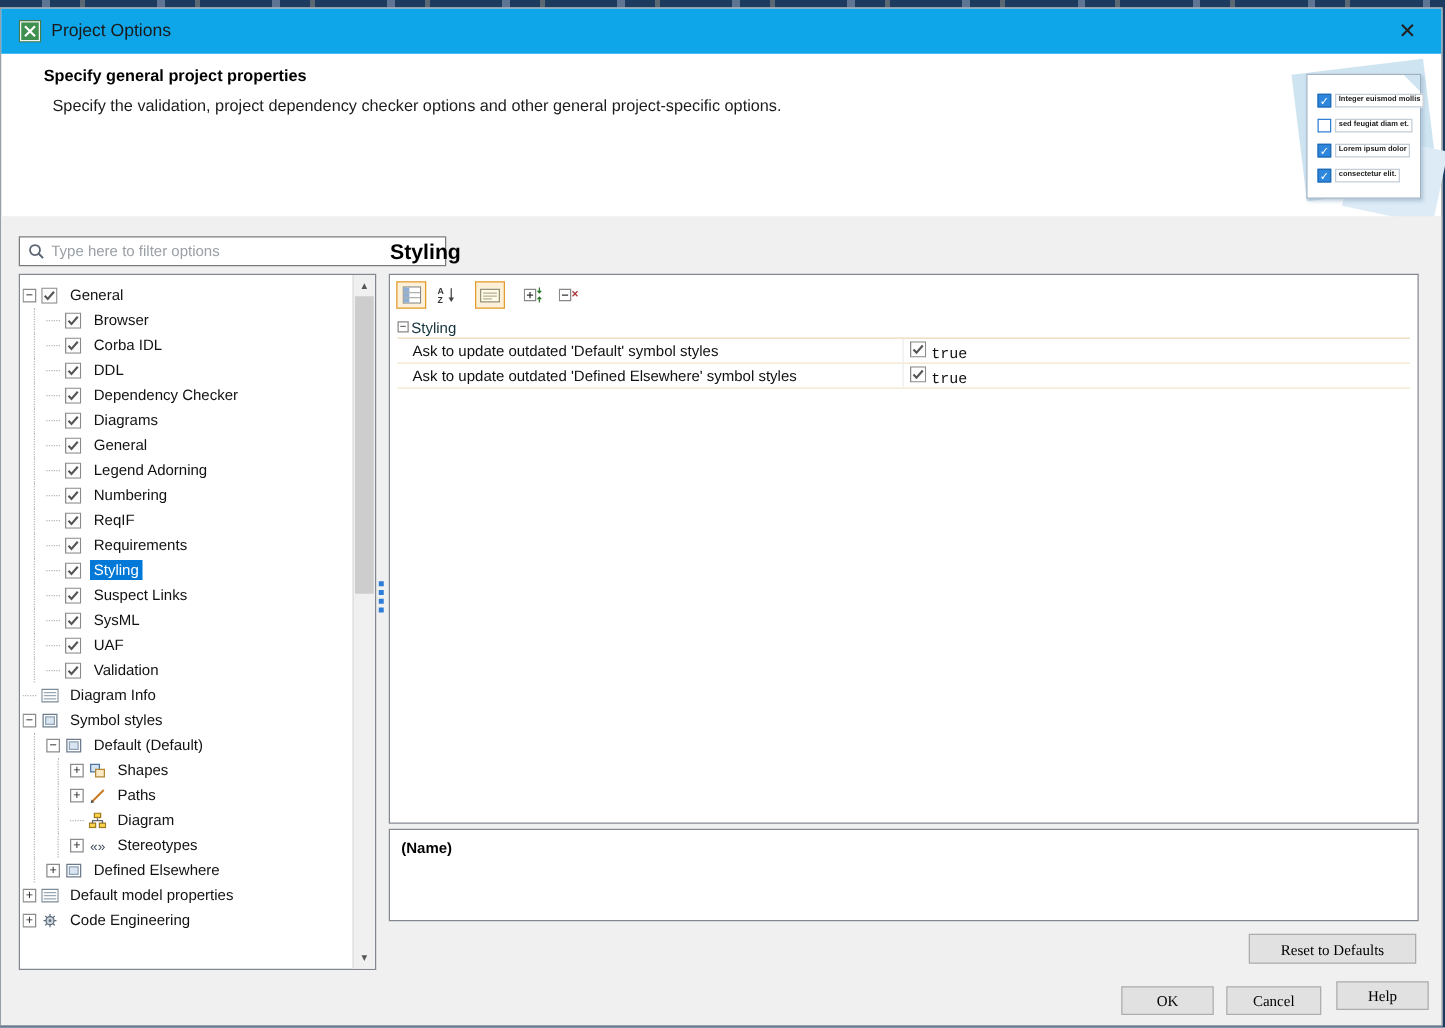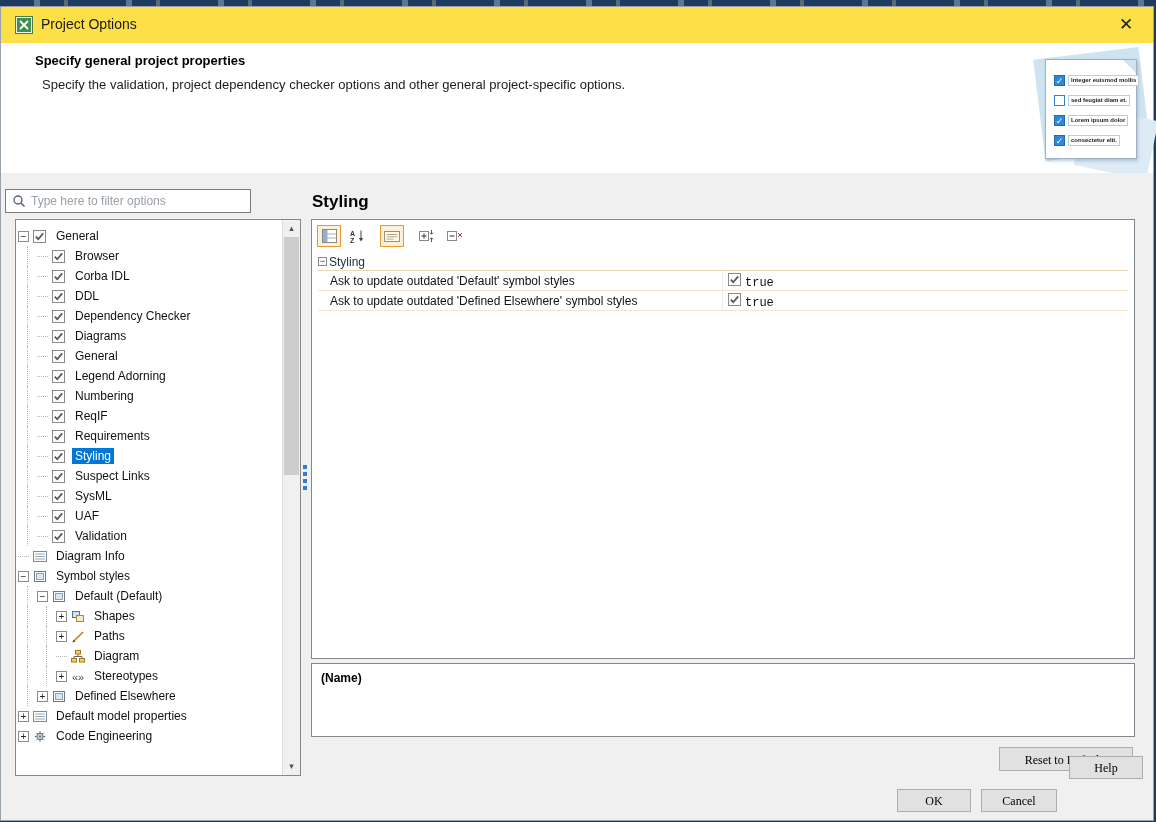--- a/index.html
+++ b/index.html
@@ -11,21 +11,21 @@
   }
   
   .strip{position:absolute;top:0;left:0;width:1156px;height:6px;background:#1d3a5f;}
   .strip::after{content:"";position:absolute;inset:0;
     background:repeating-linear-gradient(90deg, transparent 0 34px, rgba(190,205,225,.40) 34px 40px, transparent 40px 64px, rgba(230,210,160,.30) 64px 68px, transparent 68px 92px);}
 
   .dialog{position:absolute;top:6px;left:0;width:1154px;height:815px;background:#fff;
     border:1px solid #98a0a8;box-sizing:border-box;}
 
   
-  .titlebar{position:absolute;top:0;left:0;right:0;height:36px;background:#fde047;}
+  .titlebar{position:absolute;top:0;left:0;right:0;height:36px;background:#0ea5e9;}
   .title-icon{position:absolute;left:14px;top:9px;width:18px;height:18px;}
   .title-text{position:absolute;left:40px;top:9px;font-size:14px;color:#1a1a1a;}
   .close-btn{position:absolute;right:16px;top:7px;width:22px;height:22px;font-size:17px;
     line-height:22px;text-align:center;color:#222;cursor:default;}
 
   
   .header-title{position:absolute;left:14px;top:46px;font-size:13px;font-weight:bold;color:#000;margin-left:20px;}
   .header-sub{position:absolute;left:25px;top:70px;font-size:13px;color:#1c1c1c;margin-left:16px;}
 
   
@@ -41,21 +41,21 @@
   .acheck{width:11px;height:11px;box-sizing:border-box;border:1px solid #2f7fd3;background:#fff;
     color:#fff;font-size:9px;line-height:10px;text-align:center;flex:0 0 11px;}
   .acheck.on{background:#2d87dd;border-color:#1f6ab3;}
   .atext{font-size:6px;color:#222;border:1px solid #c4cdd6;padding:0 2px;background:#fff;
     white-space:nowrap;font-weight:bold;line-height:9px;}
 
   
   .bodybg{position:absolute;left:0;right:0;top:166px;bottom:0;background:#f0f0f0;}
 
   
-  .filter-box{position:absolute;left:4px;top:182px;width:246px;height:24px;background:#fff;
+  .filter-box{position:absolute;left:14px;top:182px;width:342px;height:24px;background:#fff;
     border:1px solid #7a7a7a;box-sizing:border-box;display:flex;align-items:center;padding-left:6px;}
   .filter-box input{border:none;outline:none;flex:1;font-size:12px;color:#333;padding-left:5px;
     font-family:"Liberation Sans", sans-serif;background:transparent;}
   .filter-box input::placeholder{color:#9aa0a6;}
 
   
   .tree-panel{position:absolute;left:14px;top:212px;width:286px;height:557px;background:#fff;
     border:1px solid #828790;box-sizing:border-box;overflow:hidden;}
   .tree-rows{position:absolute;left:2px;top:6px;right:17px;bottom:0;overflow:hidden;}
   .trow{height:20px;display:flex;align-items:center;font-size:12px;color:#111;white-space:nowrap;}
@@ -106,21 +106,21 @@
     border:1px solid #828790;box-sizing:border-box;padding:7px 9px;}
   .desc-name{font-weight:bold;font-size:12px;color:#000;}
   .desc-text{font-size:12px;color:#222;margin-top:3px;}
 
   
   .btn{background:#e1e1e1;border:1px solid #adadad;font-size:12px;color:#000;
     font-family:Liberation Serif, serif;text-align:center;box-sizing:border-box;}
   .reset-btn{position:absolute;right:20px;top:740px;width:134px;height:24px;line-height:22px;}
   .btn-ok{position:absolute;right:182px;top:782px;width:74px;height:23px;line-height:21px;}
   .btn-cancel{position:absolute;right:96px;top:782px;width:76px;height:23px;line-height:21px;}
-  .btn-help{position:absolute;right:10px;top:749px;width:74px;height:23px;line-height:21px;}
+  .btn-help{position:absolute;right:10px;top:778px;width:74px;height:23px;line-height:21px;}
 </style>
 </head>
 <body>
 
 <div class="strip"></div>
 
 <div class="dialog">
 
   <div class="titlebar">
     <span class="title-icon">

